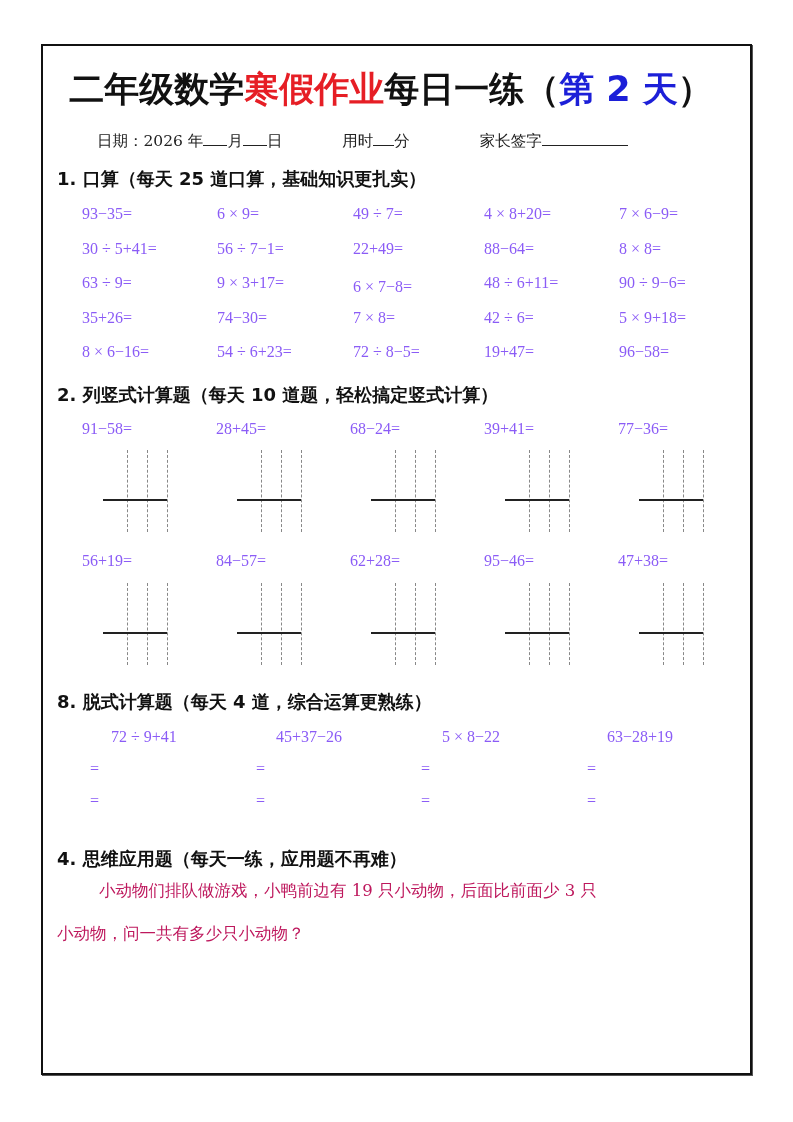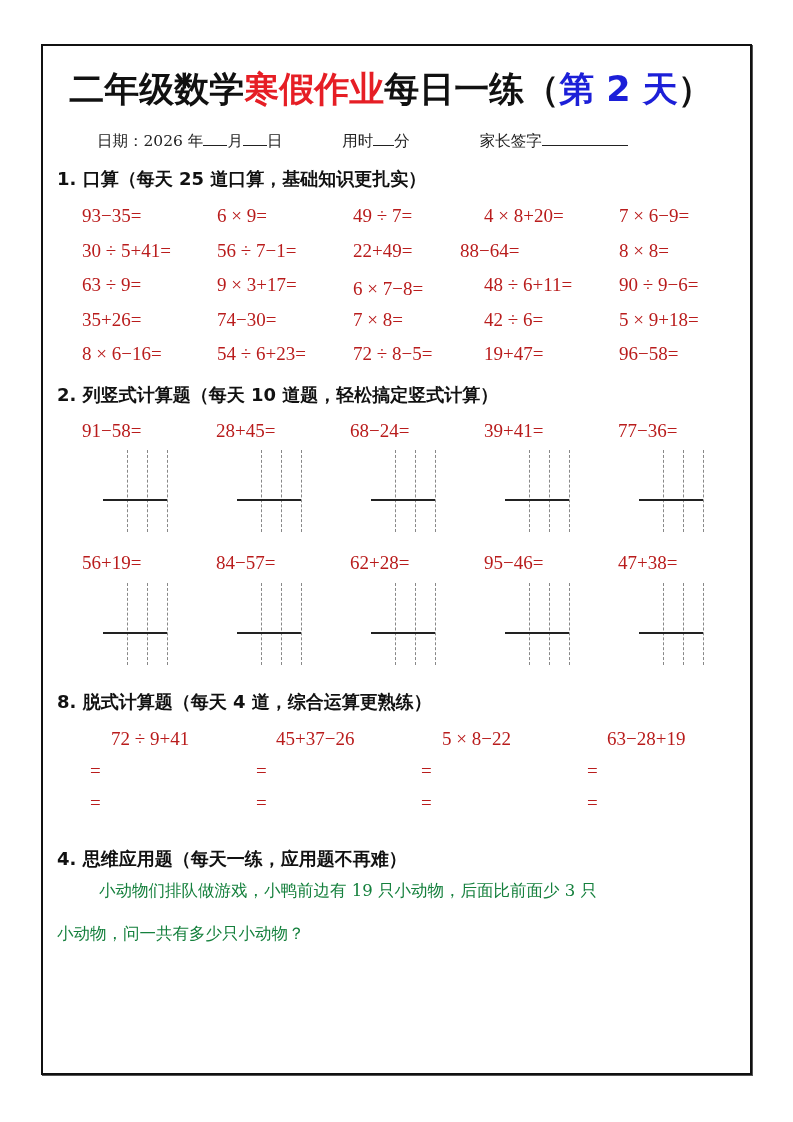--- a/index.html
+++ b/index.html
@@ -11,25 +11,25 @@
            font-family: "DejaVu Sans", "Liberation Sans", sans-serif; font-weight: bold;
            font-size: 35px; letter-spacing: 0px; white-space: nowrap; color: #111; }
   .title .red { color: #e61e25; }
   .title .blue { color: #1c1fd8; }
   .meta { position: absolute; top: 131px; left: 97px; font-size: 15.5px; white-space: nowrap;
           font-family: "DejaVu Serif", serif; color: #222; }
   .meta span { display: inline-block; }
   .blank { display: inline-block; border-bottom: 1px solid #222; height: 14px; vertical-align: baseline; }
   .sec-h { position: absolute; left: 57px; font-family: "DejaVu Sans", "Liberation Sans", sans-serif;
            font-weight: bold; font-size: 18px; white-space: nowrap; color: #111; }
-  .eq { position: absolute; font-size: 19px; white-space: nowrap; font-family: "Liberation Serif", "DejaVu Serif", serif; color: #b91c1c; }
+  .eq { position: absolute; font-size: 16px; white-space: nowrap; font-family: "Liberation Serif", "DejaVu Serif", serif; color: #8b5cf6; }
   .grid { position: absolute; width: 70px; height: 82px; }
   .grid .d { position: absolute; top: 0; bottom: 0; width: 0; border-left: 1px dashed #888; }
   .grid .h { position: absolute; height: 0; border-top: 2px solid #222; }
-  .prob { position: absolute; left: 57px; width: 682px; font-size: 16.5px; color: #15803d;
+  .prob { position: absolute; left: 57px; width: 682px; font-size: 16.5px; color: #be185d;
           font-family: "DejaVu Serif", serif; line-height: 43px; }
 </style>
 </head>
 <body>
 
 <div class="frame"></div>
 
 <div class="title"><span>二年级数学</span><span class="red">寒假作业</span><span>每日一练（</span><span class="blue">第 2 天</span><span>）</span></div>
 
 <div class="meta">
@@ -45,21 +45,21 @@
 <div>
   <span class="eq" style="left:82px;top:205px">93−35=</span>
   <span class="eq" style="left:217px;top:205px">6 × 9=</span>
   <span class="eq" style="left:353px;top:205px">49 ÷ 7=</span>
   <span class="eq" style="left:484px;top:205px">4 × 8+20=</span>
   <span class="eq" style="left:619px;top:205px">7 × 6−9=</span>
 
   <span class="eq" style="left:82px;top:240px">30 ÷ 5+41=</span>
   <span class="eq" style="left:217px;top:240px">56 ÷ 7−1=</span>
   <span class="eq" style="left:353px;top:240px">22+49=</span>
-  <span class="eq" style="left:460px;top:240px">88−64=</span>
+  <span class="eq" style="left:484px;top:240px">88−64=</span>
   <span class="eq" style="left:619px;top:240px">8 × 8=</span>
 
   <span class="eq" style="left:82px;top:274px">63 ÷ 9=</span>
   <span class="eq" style="left:217px;top:274px">9 × 3+17=</span>
   <span class="eq" style="left:353px;top:278px">6 × 7−8=</span>
   <span class="eq" style="left:484px;top:274px">48 ÷ 6+11=</span>
   <span class="eq" style="left:619px;top:274px">90 ÷ 9−6=</span>
 
   <span class="eq" style="left:82px;top:309px">35+26=</span>
   <span class="eq" style="left:217px;top:309px">74−30=</span>

